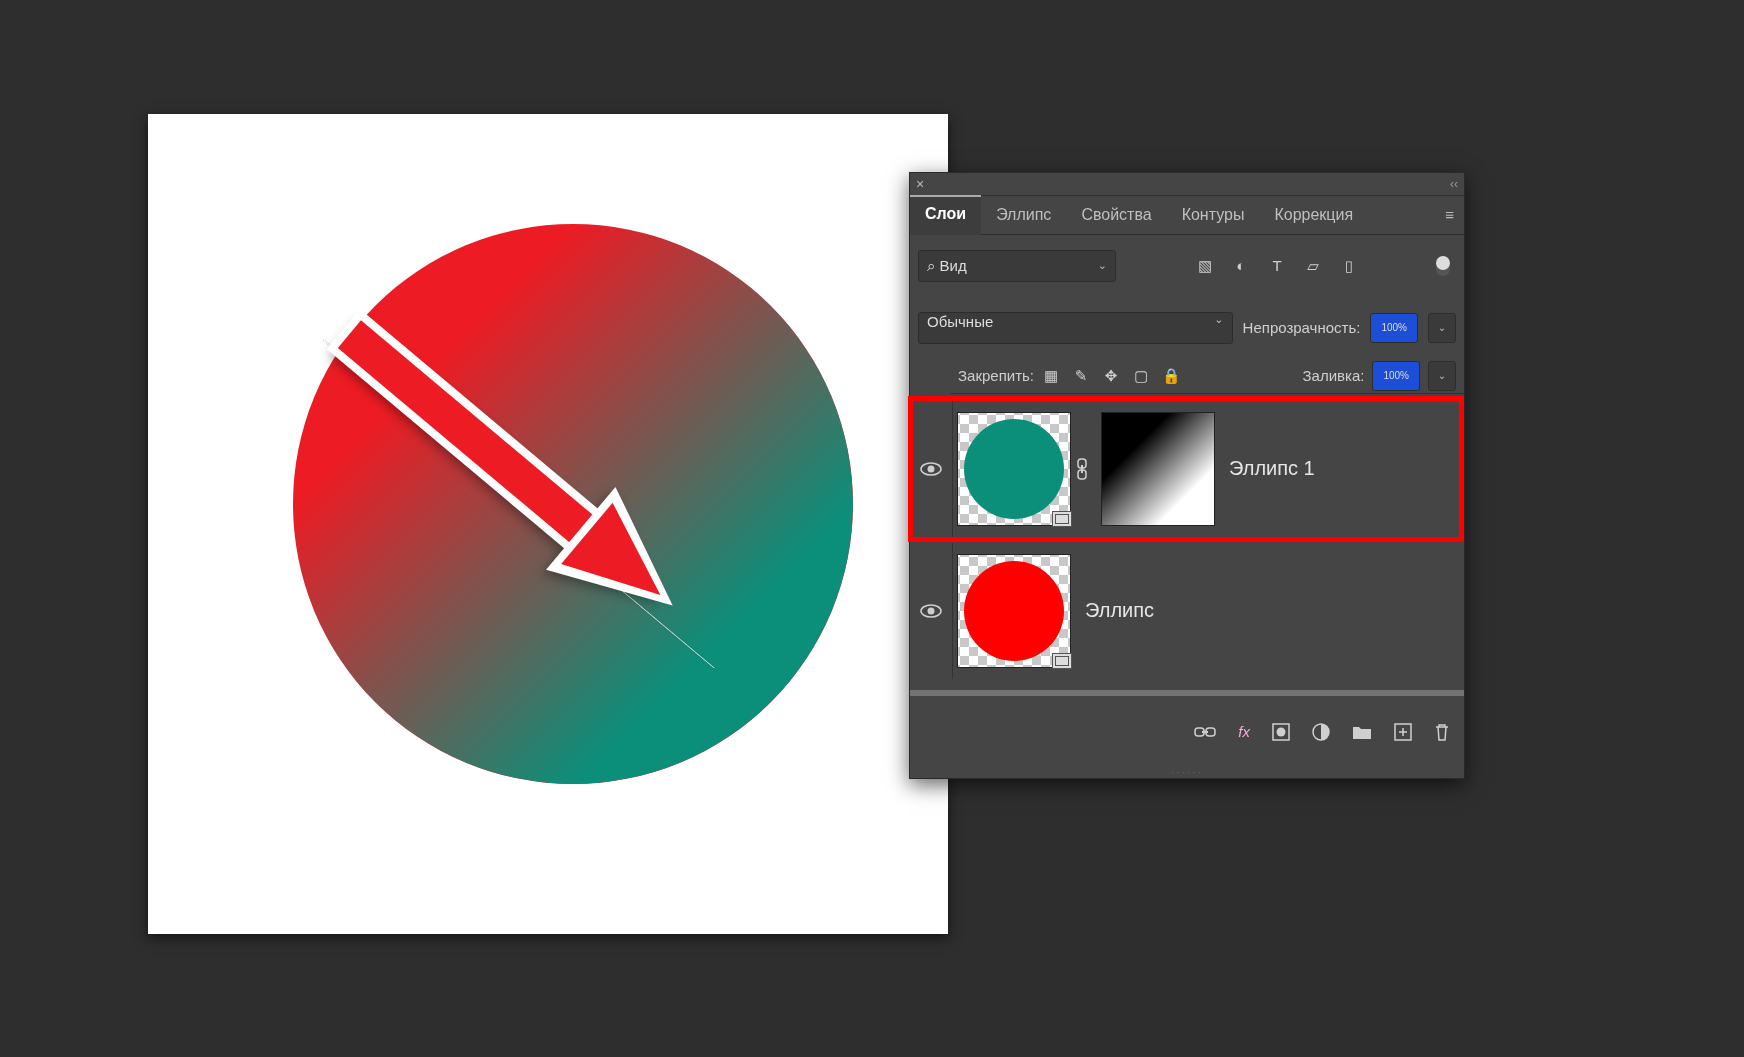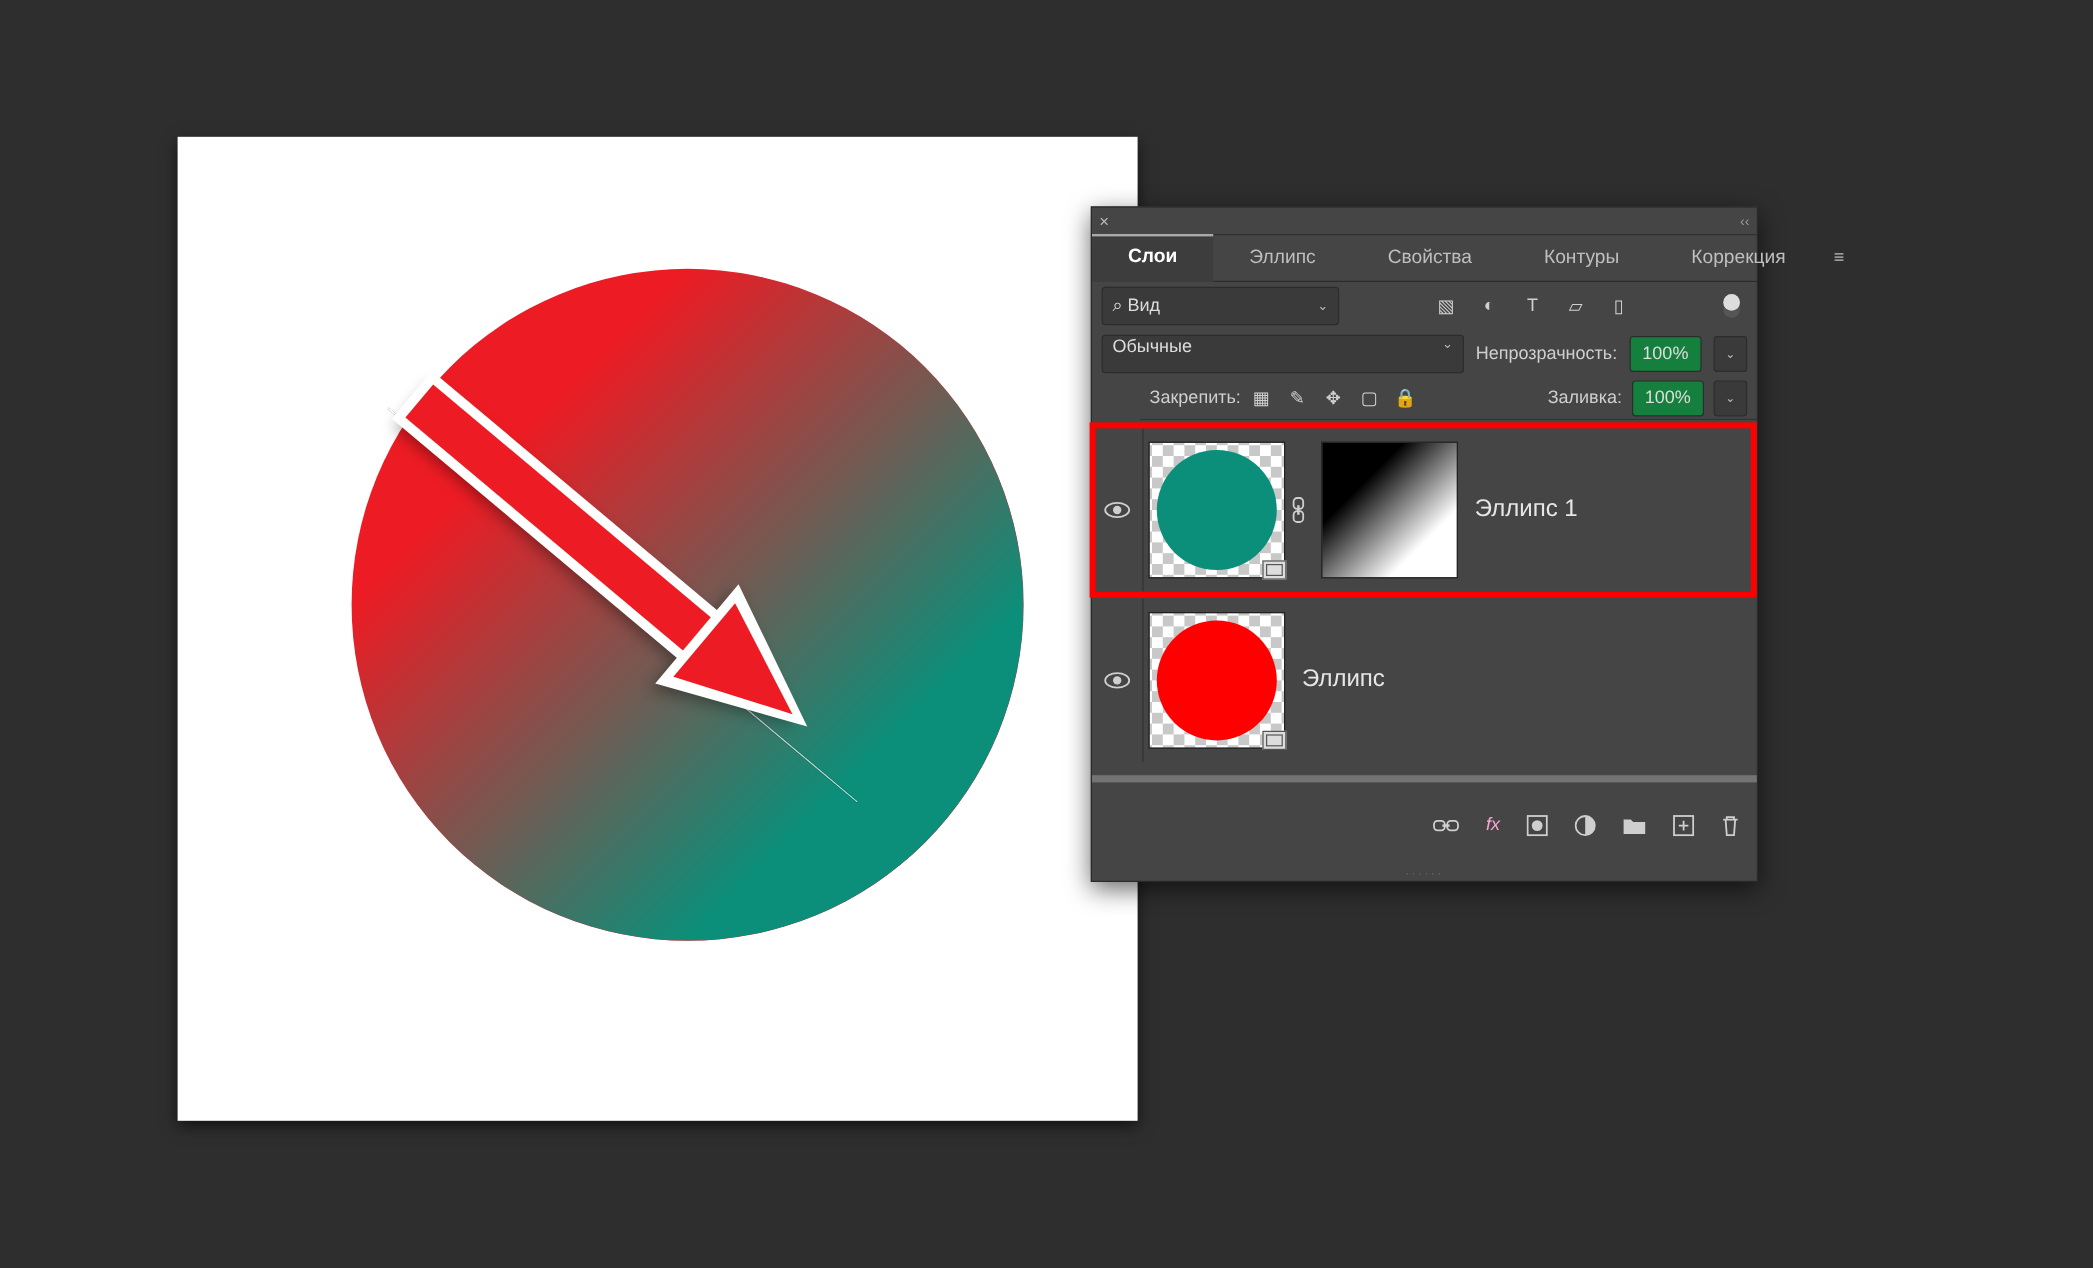--- a/index.html
+++ b/index.html
@@ -92,40 +92,40 @@
   }
   .close-x { color:#bbb; font-size:14px; cursor:pointer; }
   .collapse-ar { color:#999; font-size:12px; cursor:pointer; }
 
   .tabs {
     display:flex; align-items:center;
     height:38px;
     border-bottom:1px solid #2c2c2c;
   }
   .tab {
-    padding:0 30px;
+    padding:0 15px;
     height:100%;
     line-height:38px;
     color:#bfbfbf;
     font-size:16px;
     cursor:pointer;
   }
   .tab.active {
     background:#3d3d3d;
     color:#fff;
     font-weight:600;
     border-top:2px solid #aaa;
     line-height:34px;
   }
   .menu-icon { margin-left:auto; padding:0 10px; color:#bbb; cursor:pointer; }
 
   .row {
     display:flex; align-items:center;
     height:40px;
-    padding:0 8px;
+    padding:11px 8px;
     gap:10px;
   }
   .kind-select {
     display:flex; align-items:center; justify-content:space-between;
     background:#3a3a3a; border:1px solid #2c2c2c;
     height:30px; width:180px; padding:0 8px;
     color:#ddd; font-size:15px;
     border-radius:3px;
   }
   .chev { font-size:11px; color:#bbb; }
@@ -140,23 +140,23 @@
 
   .blend-select {
     display:flex; justify-content:space-between;
     background:#3a3a3a; border:1px solid #2c2c2c;
     height:30px; flex:1; padding:0 8px;
     color:#ddd; font-size:15px; border-radius:3px;
   }
   .label-text { color:#cfcfcf; font-size:15px; }
   .pct-field {
     display:flex; align-items:center;
-    background:#15803d; border:1px solid #2c2c2c;
+    background:#1d4ed8; border:1px solid #2c2c2c;
     height:28px; padding:0 10px; border-radius:3px;
-    color:#ddd; font-size:15px;
+    color:#ddd; font-size:10px;
   }
   .pct-arrow {
     width:26px; height:28px;
     background:#3a3a3a; border:1px solid #2c2c2c; border-radius:3px;
     display:flex; align-items:center; justify-content:center;
     color:#bbb; font-size:10px;
   }
 
   .lock-row {
     display:flex; align-items:center;

